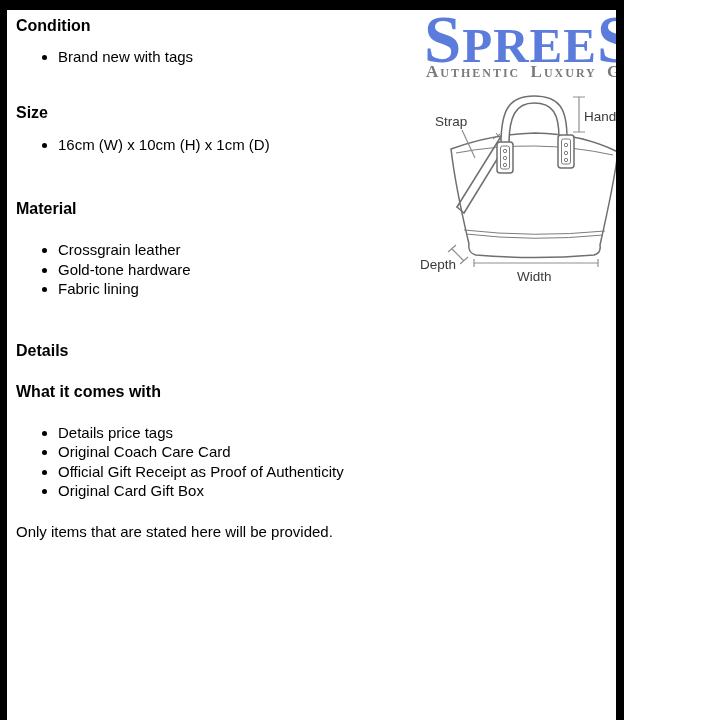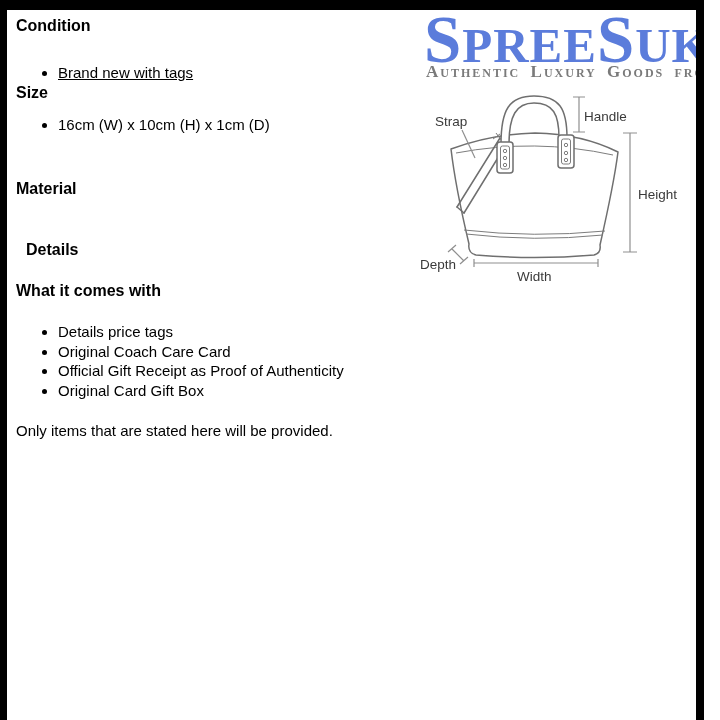--- a/index.html
+++ b/index.html
@@ -1,36 +1,36 @@
 <!DOCTYPE html>
 <html><head>
 <meta charset="utf-8">
 <style>
   html,body{margin:0;padding:0;background:#fff;}
   .page{
-    position:relative;width:704px;height:720px;background:#fff;
+    position:relative;width:624px;height:720px;background:#fff;
     overflow:hidden;font-family:"Liberation Sans","DejaVu Sans",sans-serif;color:#000;
   }
   
   .b-top{position:absolute;left:0;top:0;width:720px;height:10px;background:#000;z-index:5;}
   .b-left{position:absolute;left:0;top:0;width:7px;height:720px;background:#000;z-index:5;}
   .b-right{position:absolute;right:0;top:0;width:8px;height:720px;background:#000;z-index:5;}
 
   
   #sections{position:absolute;left:16px;top:16px;width:402px;z-index:1;}
   #sections h3{margin:0;font:bold 16px/19px "Liberation Sans","DejaVu Sans",sans-serif;color:#000;}
   #sections p{margin:21px 0 0;font:15px/19.5px "Liberation Sans","DejaVu Sans",sans-serif;}
   #sections ul{margin:22px 0 0;padding:0 0 0 42px;list-style:disc;}
   #sections li{font:15px/19.5px "Liberation Sans","DejaVu Sans",sans-serif;}
   #sections section:nth-of-type(1) h3{margin-top:0;}
-  #sections section:nth-of-type(1) ul{margin-top:28px;text-decoration:underline;}
-  #sections section:nth-of-type(2) h3{}
+  #sections section:nth-of-type(1) ul{margin-top:12px;}
+  #sections section:nth-of-type(2) h3{margin-top:36px;}
   #sections section:nth-of-type(2) ul{margin-top:13px;}
   #sections section:nth-of-type(3) h3{margin-top:45px;}
-  #sections section:nth-of-type(4) h3{margin-top:42px;margin-left:10px;}
+  #sections section:nth-of-type(4) h3{margin-top:42px;}
   #sections section:nth-of-type(5) h3{margin-top:22px;}
   .footer-note{margin:18px 0 0;font:15px/19.5px "Liberation Sans","DejaVu Sans",sans-serif;}
 
   
   .brand{
     position:absolute;left:424px;top:0;width:300px;line-height:79px;white-space:nowrap;
     font-family:"Liberation Serif","DejaVu Serif",serif;font-weight:bold;letter-spacing:1px;z-index:1;
   }
   .brand-big{font-size:67px;}
   .brand-small{font-size:49px;}
@@ -62,20 +62,25 @@
         </ul>
       </section>
       <section>
         <h3>Size</h3>
         <ul>
           <li>16cm (W) x 10cm (H) x 1cm (D)</li>
         </ul>
       </section>
       <section>
         <h3>Material</h3>
+        <ul>
+          <li>Crossgrain leather</li>
+          <li>Gold-tone hardware</li>
+          <li>Fabric lining</li>
+        </ul>
       </section>
       <section>
         <h3>Details</h3>
       </section>
       <section>
         <h3>What it comes with</h3>
         <ul>
           <li>Details price tags</li>
           <li>Original Coach Care Card</li>
           <li>Official Gift Receipt as Proof of Authenticity</li>

